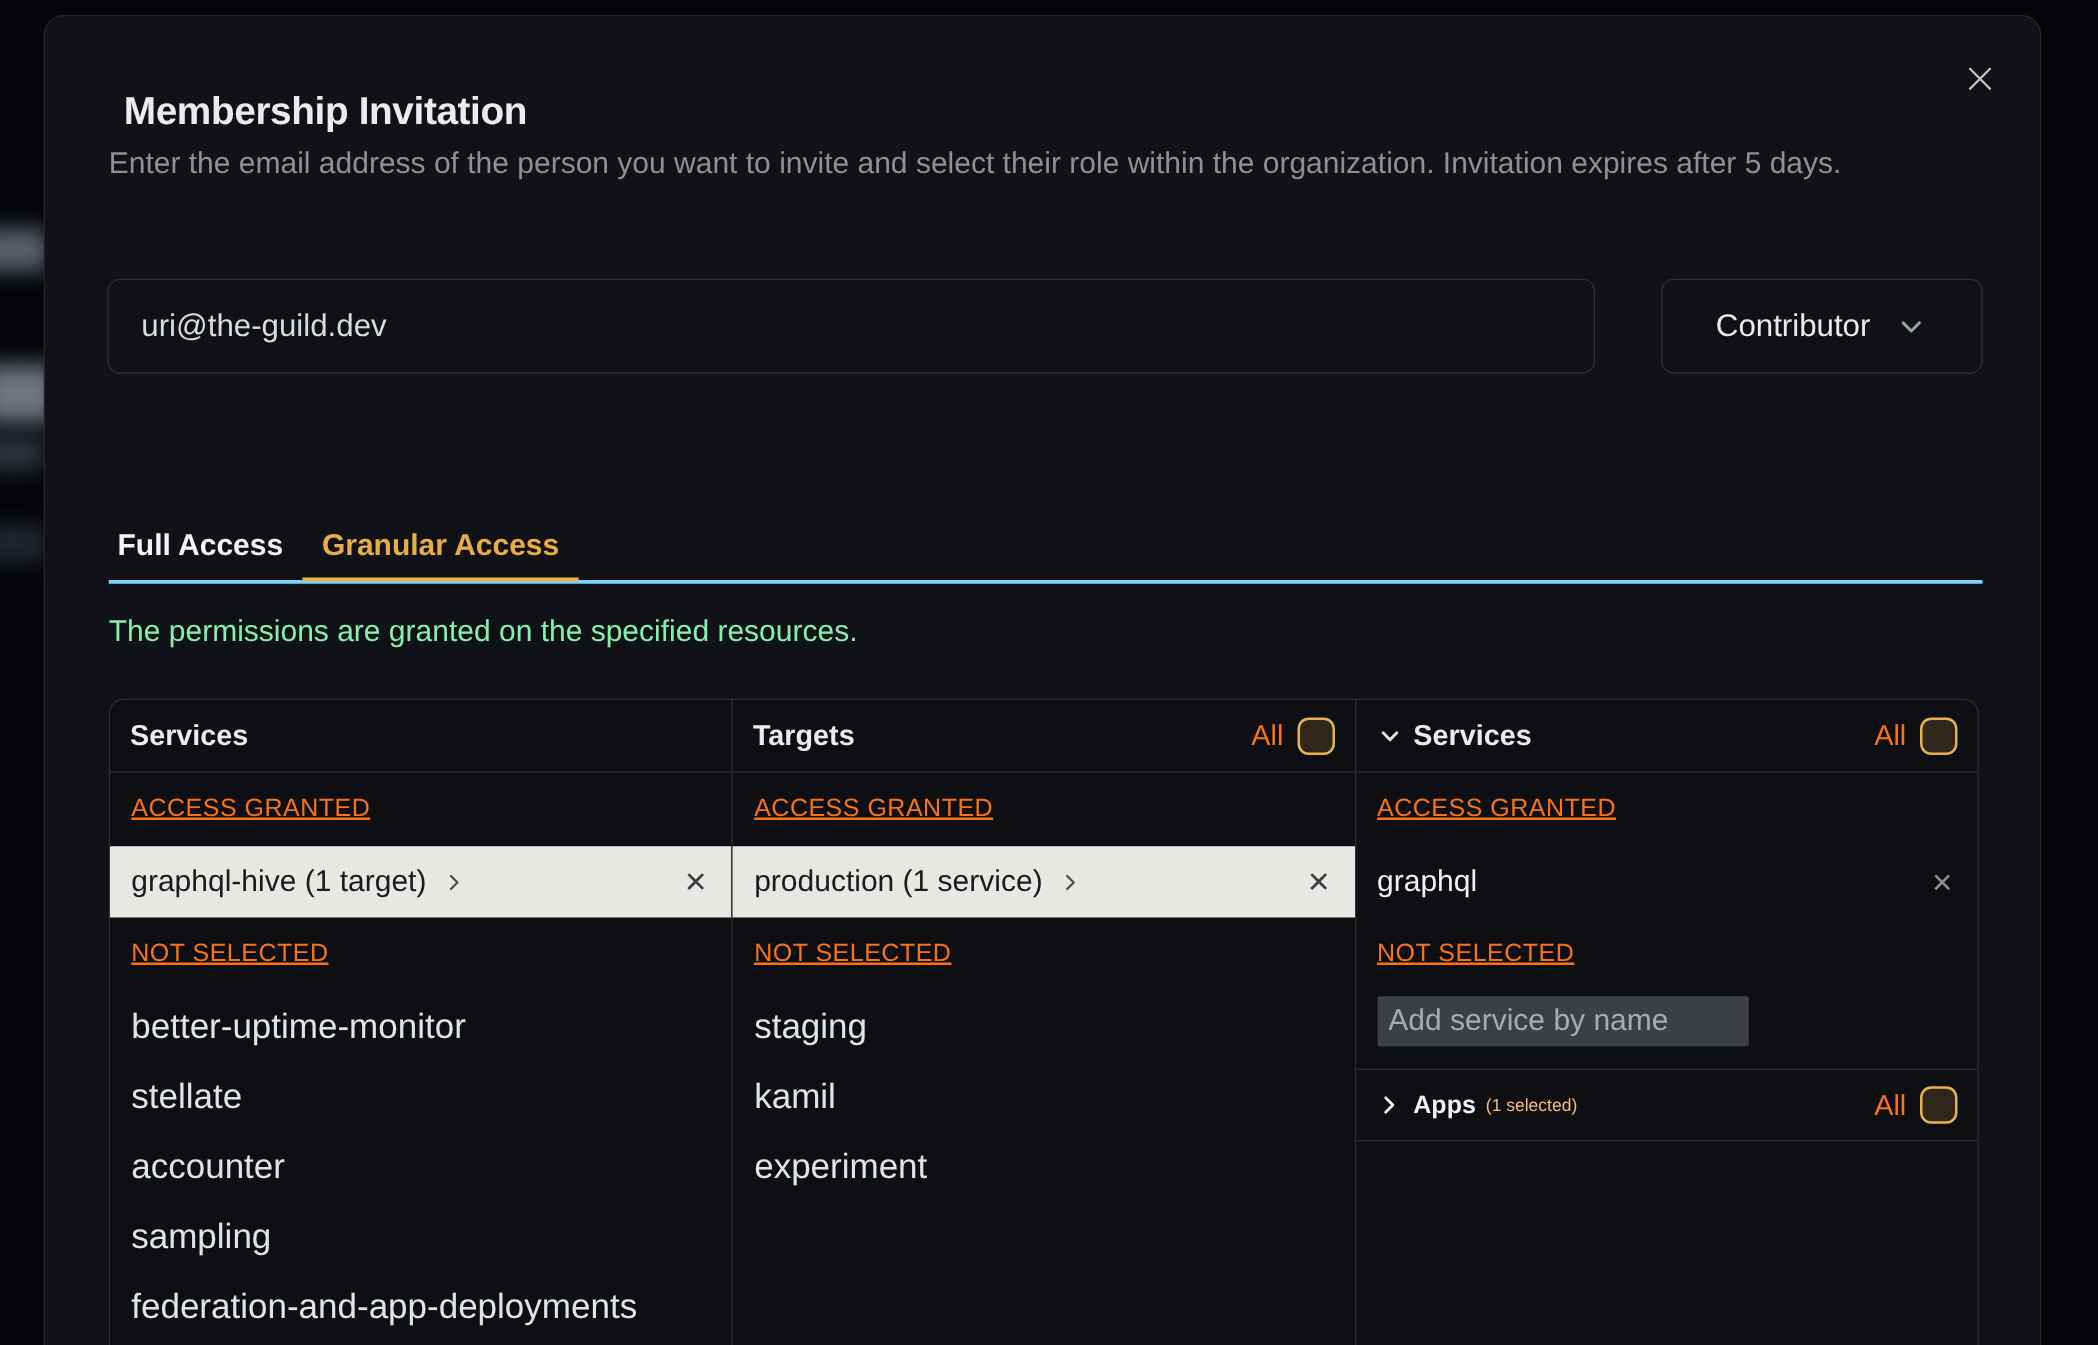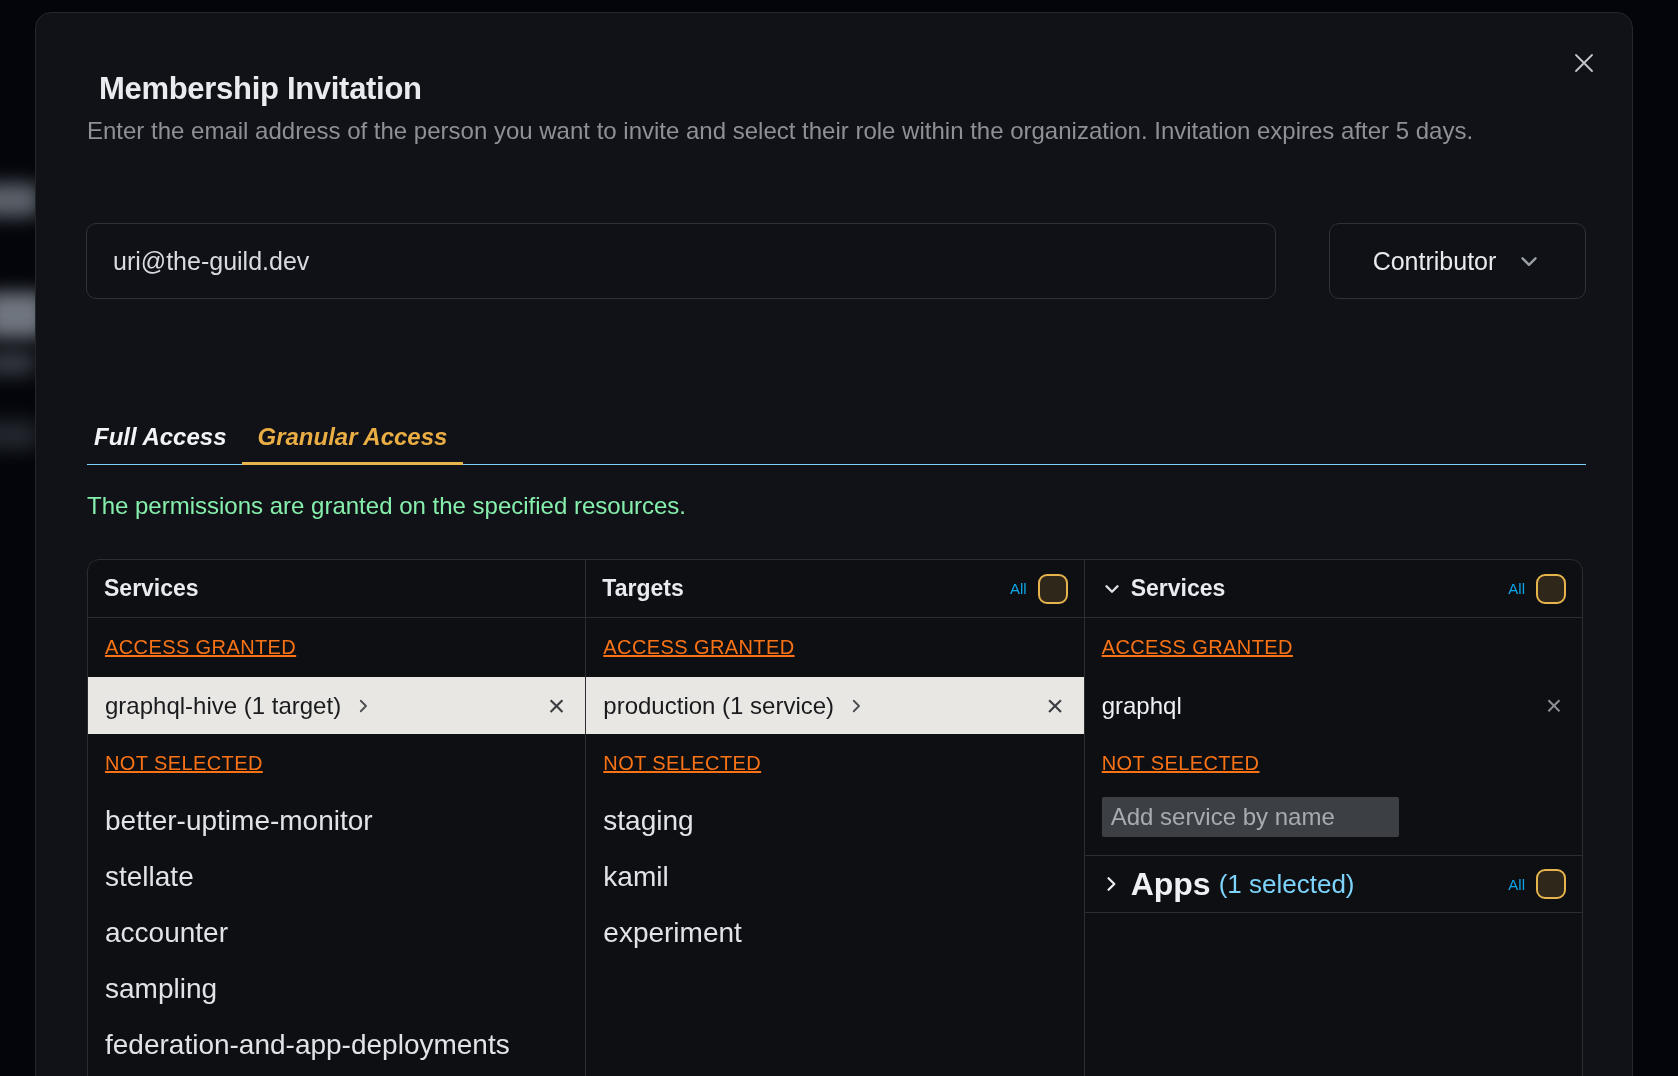--- a/index.html
+++ b/index.html
@@ -26,37 +26,37 @@
 
   .email-input{position:absolute;left:50px;top:210px;width:1190px;height:76px;box-sizing:border-box;
                background:#0f1116;border:1px solid #2e3136;border-radius:10px;color:#d8dbdf;
                font-size:25px;padding:0 26px;font-family:"Liberation Sans",sans-serif;outline:none;}
   .role-btn{position:absolute;left:1293px;top:210px;width:257px;height:76px;box-sizing:border-box;
             background:#0f1116;border:1px solid #2e3136;border-radius:10px;display:flex;align-items:center;
             justify-content:center;gap:20px;color:#e8eaee;font-size:25px;cursor:pointer;}
   .role-btn .chev{color:#9aa0a6;display:flex;}
 
   .tabs{position:absolute;left:51px;top:410px;width:1499px;display:flex;align-items:flex-start;
-        border-bottom:1px solid #7dd3fc;font-style:italic;}
+        border-bottom:3px solid #7dd3fc;}
   .tab{font-size:24px;line-height:28px;font-weight:700;color:#f1f3f6;padding:0 0 13px 0;margin-left:7px;
        margin-right:15px;cursor:pointer;}
   .tab.active{color:#e9ad44;padding:0 16px 11px 16px;margin-left:0;margin-right:0;
               border-bottom:3px solid #e6b34d;margin-bottom:-1px;}
 
   .perm-note{position:absolute;left:51px;top:478px;margin:0;font-size:24px;line-height:30px;color:#86efac;}
 
   .picker{position:absolute;left:51px;top:546px;width:1496px;height:620px;box-sizing:border-box;
           border:1px solid #2b2d31;border-radius:12px;background:#0d0f13;display:flex;overflow:hidden;}
   .col{flex:1 1 0;display:flex;flex-direction:column;min-width:0;}
   .col + .col{border-left:1px solid #2b2d31;}
   .col-header{height:58px;flex:0 0 58px;border-bottom:1px solid #2b2d31;display:flex;align-items:center;
               padding:0 16px;gap:10px;box-sizing:border-box;}
   .col-title{font-size:23px;font-weight:700;color:#e9ebef;white-space:nowrap;}
   .all-group{margin-left:auto;display:flex;align-items:center;gap:11px;cursor:pointer;}
-  .all-label{font-size:15px;color:#0ea5e9;}
+  .all-label{font-size:23px;color:#f97316;}
   .cb{width:30px;height:30px;box-sizing:border-box;border:2px solid #e6b34d;border-radius:9px;
       background:#2f2719;cursor:pointer;}
   .sect{height:59px;display:flex;align-items:center;padding:0 17px;font-size:20px;color:#f97316;
         letter-spacing:.4px;white-space:nowrap;text-decoration:underline;}
   .row{height:57px;flex:0 0 57px;display:flex;align-items:center;padding:0 20px 0 17px;font-size:24px;
        cursor:pointer;box-sizing:border-box;}
   .row.sel{background:#e9e7e4;color:#1a1b1d;}
   .row .chev-r{margin-left:13px;display:flex;color:#4b4d51;}
   .row .row-close{margin-left:auto;background:none;border:none;font-size:30px;line-height:30px;
                   color:#3c3d40;cursor:pointer;padding:0;font-family:"Liberation Sans",sans-serif;}
@@ -65,22 +65,22 @@
   .item{height:56px;display:flex;align-items:center;padding:0 17px;font-size:28px;color:#e0e3e7;
         cursor:pointer;white-space:nowrap;}
   .svc-input{margin:4px 0 0 17px;width:297px;height:40px;box-sizing:border-box;background:#3c3f44;
              border:none;border-radius:2px;color:#e0e3e7;font-size:24px;padding:0 9px;outline:none;
              font-family:"Liberation Sans",sans-serif;}
   .svc-input::placeholder{color:#a8acb2;opacity:1;}
   .apps-row{margin-top:18px;height:58px;flex:0 0 58px;border-top:1px solid #2b2d31;
             border-bottom:1px solid #2b2d31;display:flex;align-items:center;padding:0 16px;gap:12px;
             box-sizing:border-box;cursor:pointer;}
   .apps-chev{display:flex;color:#eef0f3;}
-  .apps-title{font-size:32px;font-weight:700;color:#eef0f3;}
-  .apps-count{font-size:26px;color:#7dd3fc;}
+  .apps-title{font-size:20px;font-weight:700;color:#eef0f3;}
+  .apps-count{font-size:14px;color:#fdba74;}
 </style>
 </head>
 <body>
 
 <div class="stage">
   <div class="blob blob1"></div>
   <div class="blob blob2"></div>
   <div class="blob blob3"></div>
   <div class="blob blob4"></div>
 

